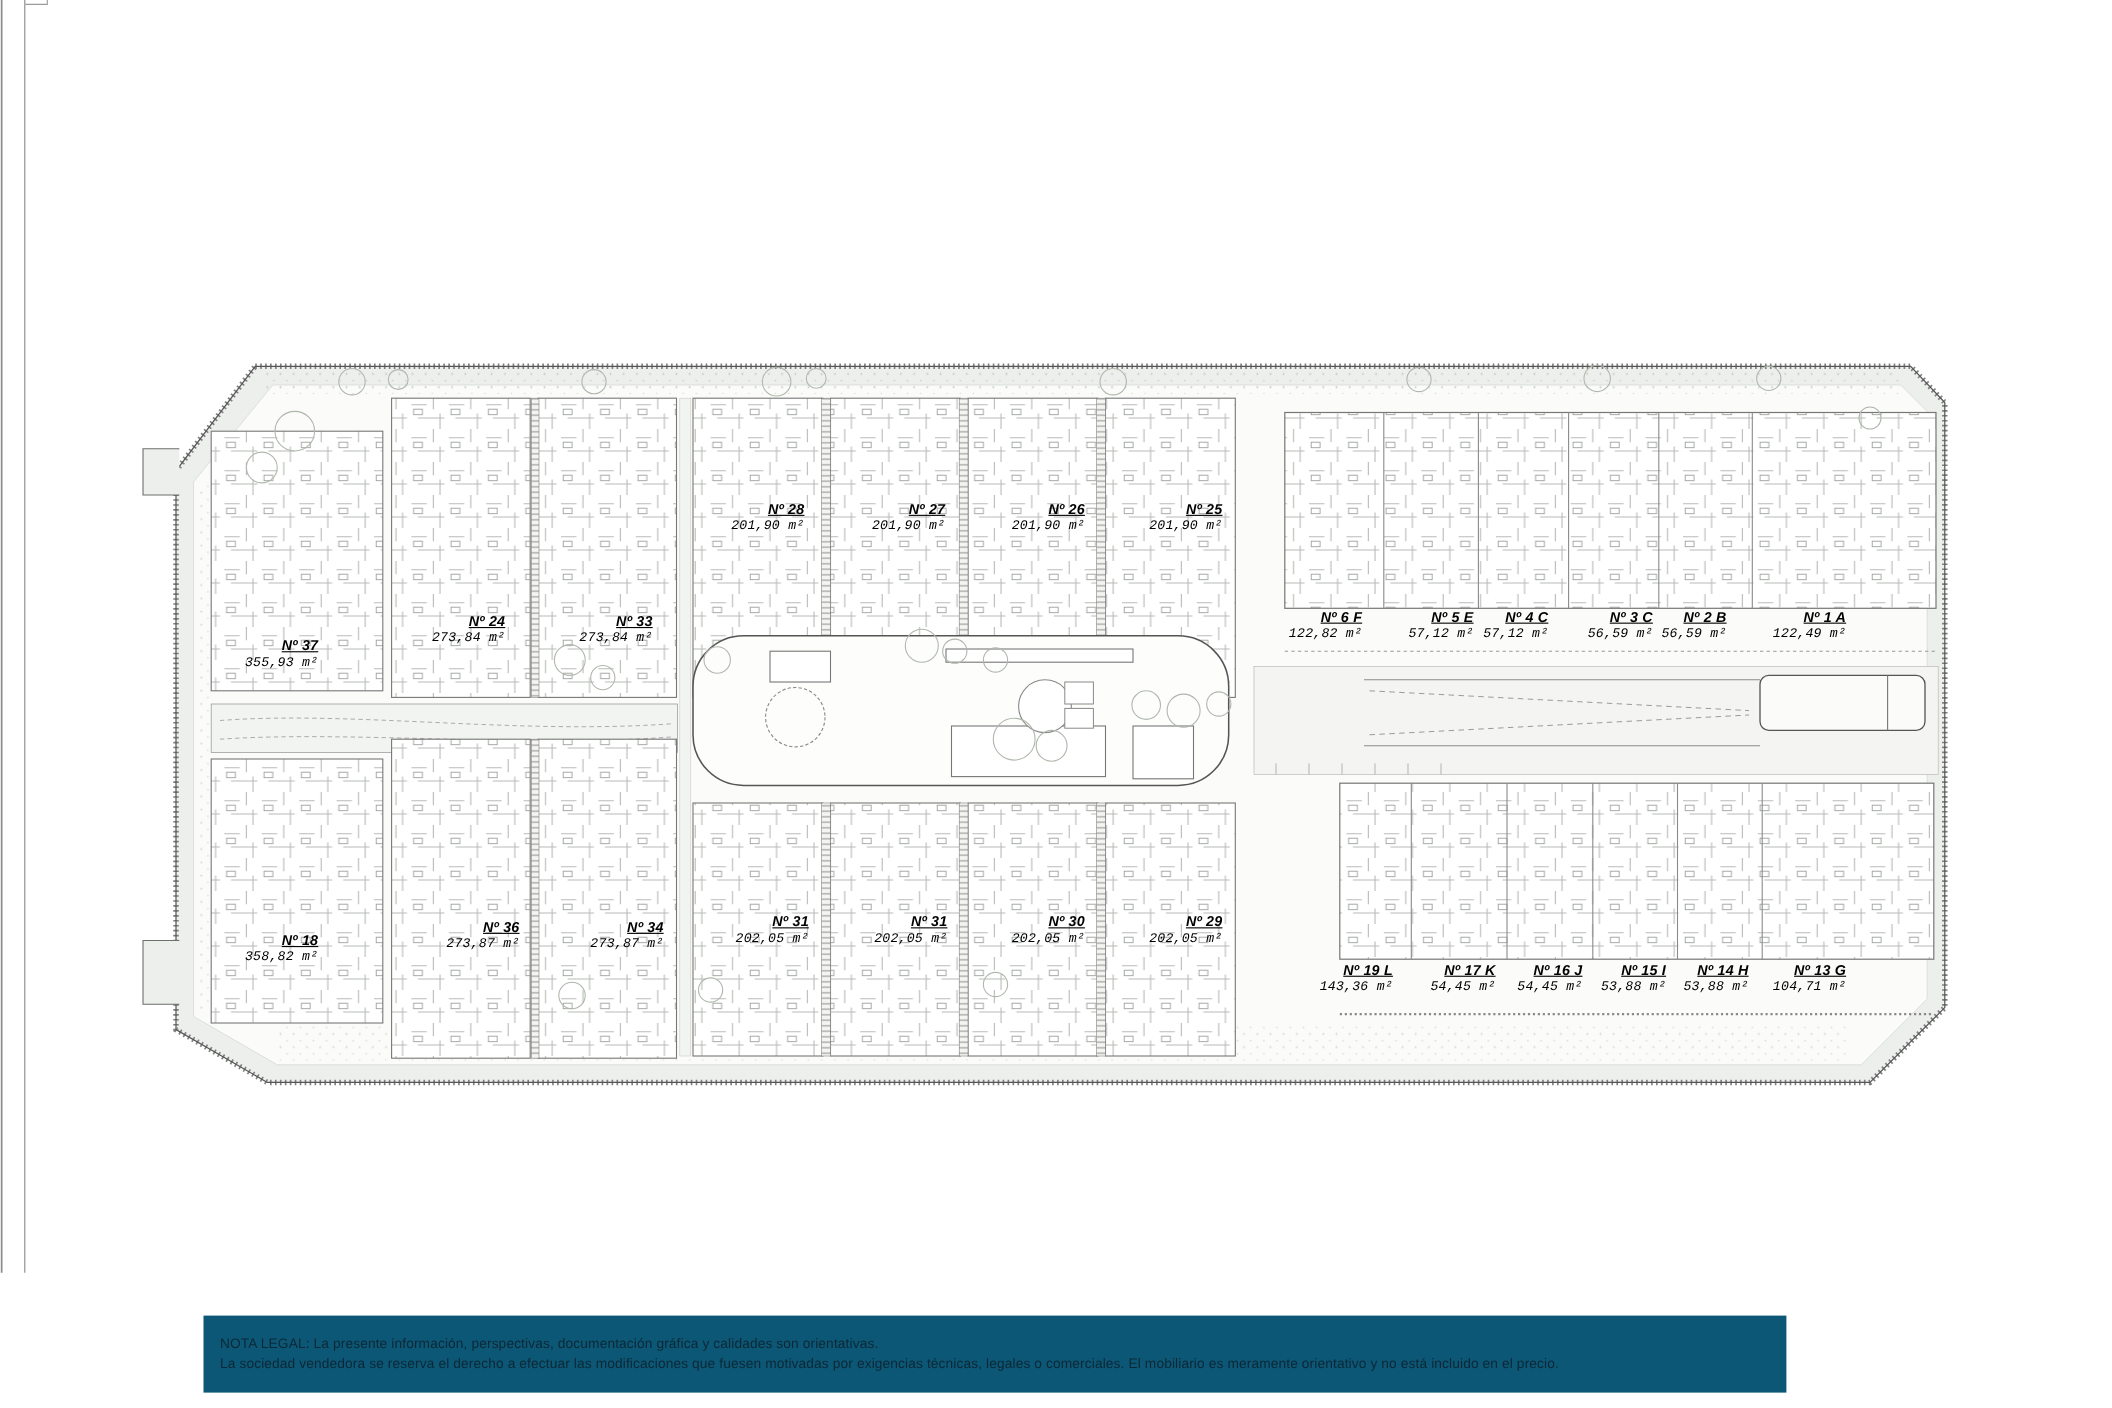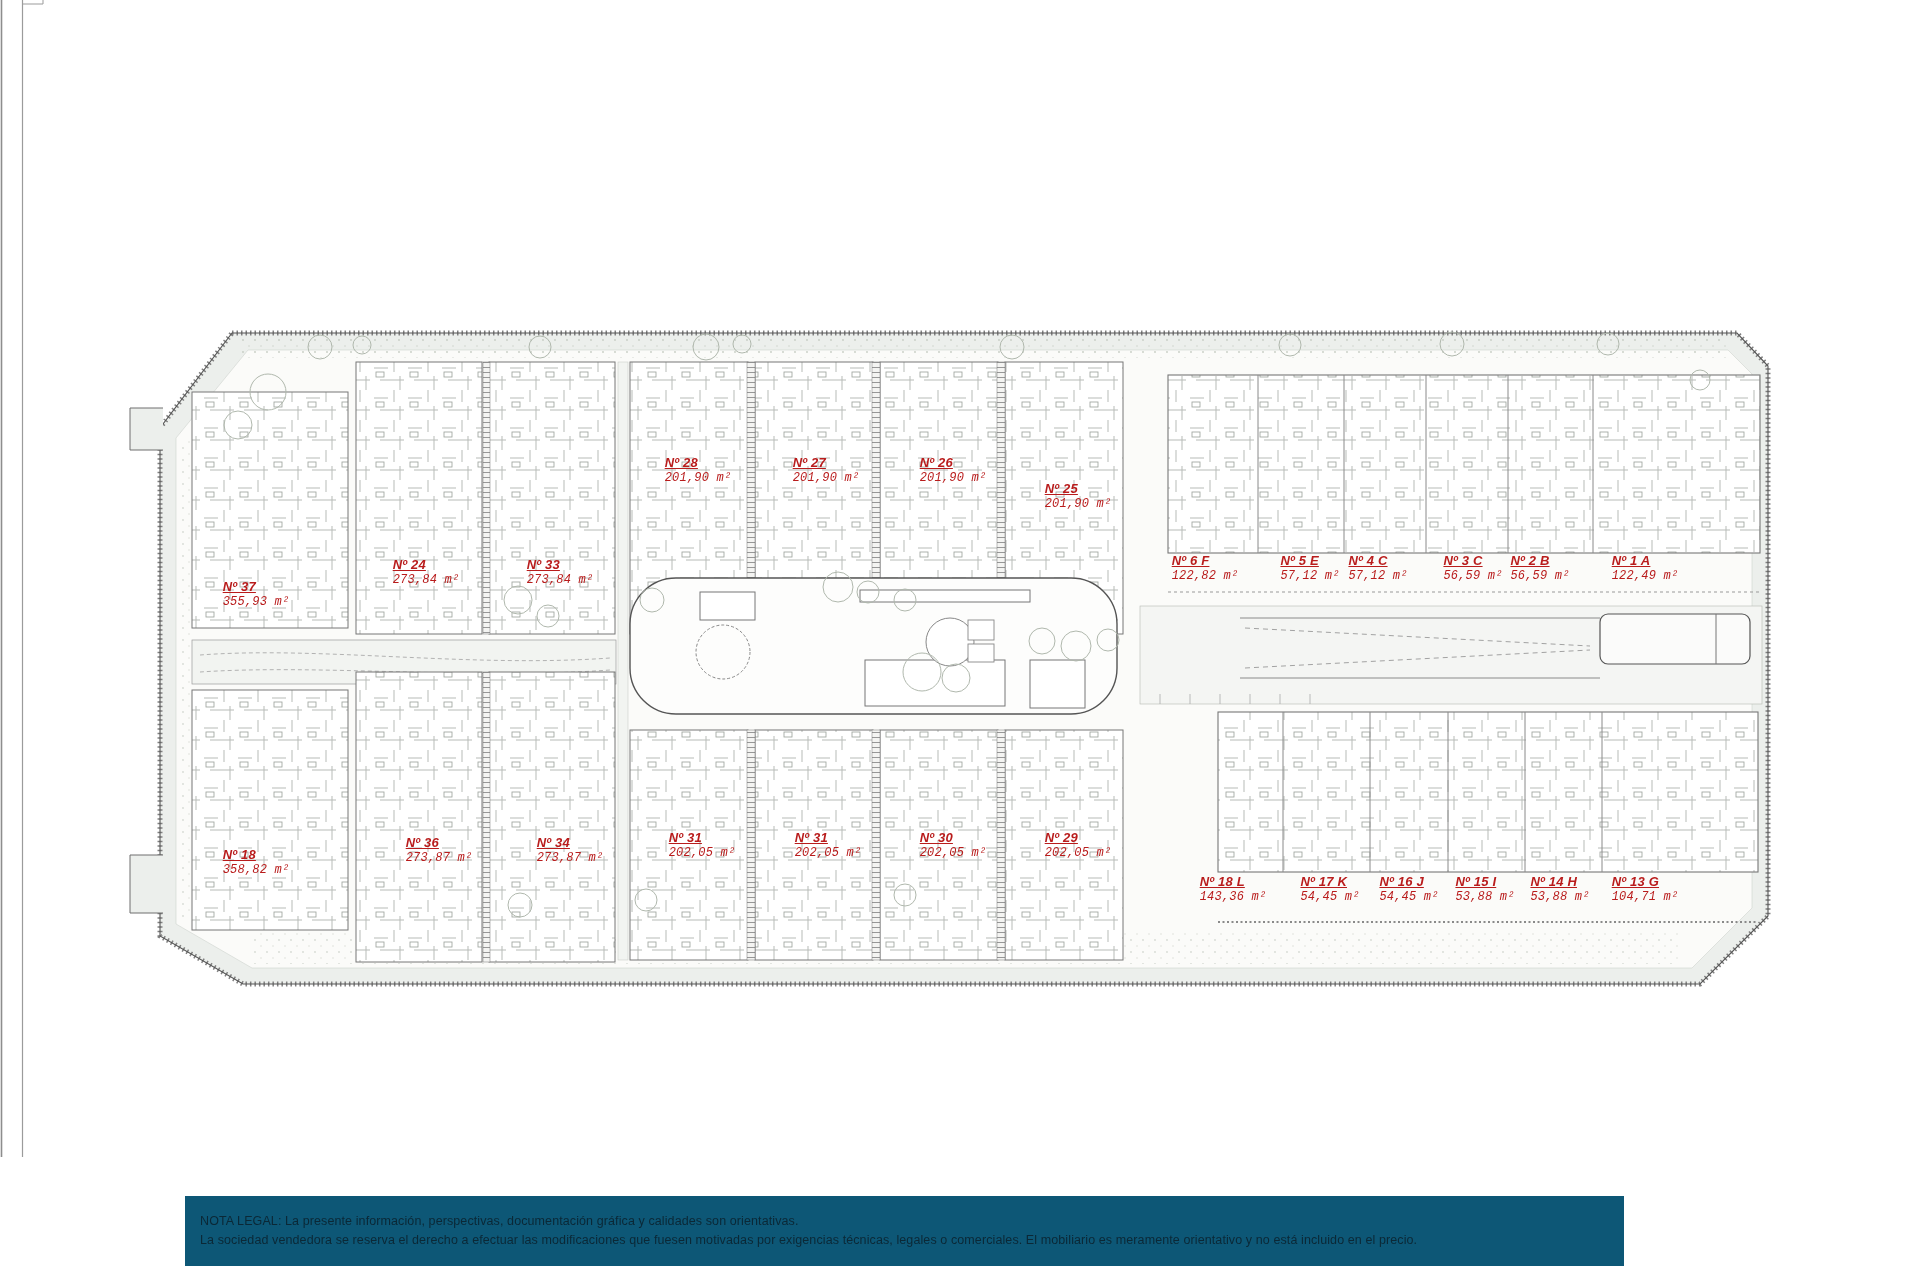--- a/index.html
+++ b/index.html
@@ -1,19 +1,19 @@
 <!DOCTYPE html>
 <html><head>
 <meta charset="utf-8">
 <style>
   html,body{margin:0;padding:0;background:#ffffff;}
   .page{position:relative;width:1920px;height:1280px;background:#ffffff;overflow:hidden;
         font-family:"Liberation Sans",sans-serif;}
   .drawing-svg{position:absolute;left:0;top:0;width:1920px;height:1280px;}
-  .ulabel{position:absolute;transform:translate(-50%,-50%);text-align:left;color:#b91c1c;
+  .ulabel{position:absolute;transform:translate(-50%,-50%);text-align:right;color:#000000;
           white-space:nowrap;line-height:1.2;}
   .uno{display:block;font-weight:700;font-size:13px;font-style:italic;text-decoration:underline;letter-spacing:.2px;}
   .uarea{display:block;font-size:12px;font-style:italic;letter-spacing:.2px;font-family:Liberation Mono, monospace;}
   .legal{position:absolute;left:185px;top:1196px;width:1439px;height:70px;box-sizing:border-box;
          background:#0d5776;color:#0b2836;padding:16px 14px 0 15px;}
   .legal div{font-size:12.5px;line-height:19px;letter-spacing:.1px;}
 </style>
 </head>
 <body>
 
@@ -202,21 +202,21 @@
     <span class="uarea">201,90 m²</span>
   </div>
   <div class="ulabel" style="left:826px;top:470px">
     <span class="uno">Nº 27</span>
     <span class="uarea">201,90 m²</span>
   </div>
   <div class="ulabel" style="left:953px;top:470px">
     <span class="uno">Nº 26</span>
     <span class="uarea">201,90 m²</span>
   </div>
-  <div class="ulabel" style="left:1078px;top:496px">
+  <div class="ulabel" style="left:1078px;top:470px">
     <span class="uno">Nº 25</span>
     <span class="uarea">201,90 m²</span>
   </div>
 
   <div class="ulabel" style="left:1205px;top:568px">
     <span class="uno">Nº 6 F</span>
     <span class="uarea">122,82 m²</span>
   </div>
   <div class="ulabel" style="left:1310px;top:568px">
     <span class="uno">Nº 5 E</span>
@@ -263,21 +263,21 @@
   <div class="ulabel" style="left:953px;top:845px">
     <span class="uno">Nº 30</span>
     <span class="uarea">202,05 m²</span>
   </div>
   <div class="ulabel" style="left:1078px;top:845px">
     <span class="uno">Nº 29</span>
     <span class="uarea">202,05 m²</span>
   </div>
 
   <div class="ulabel" style="left:1233px;top:889px">
-    <span class="uno">Nº 18 L</span>
+    <span class="uno">Nº 19 L</span>
     <span class="uarea">143,36 m²</span>
   </div>
   <div class="ulabel" style="left:1330px;top:889px">
     <span class="uno">Nº 17 K</span>
     <span class="uarea">54,45 m²</span>
   </div>
   <div class="ulabel" style="left:1409px;top:889px">
     <span class="uno">Nº 16 J</span>
     <span class="uarea">54,45 m²</span>
   </div>

